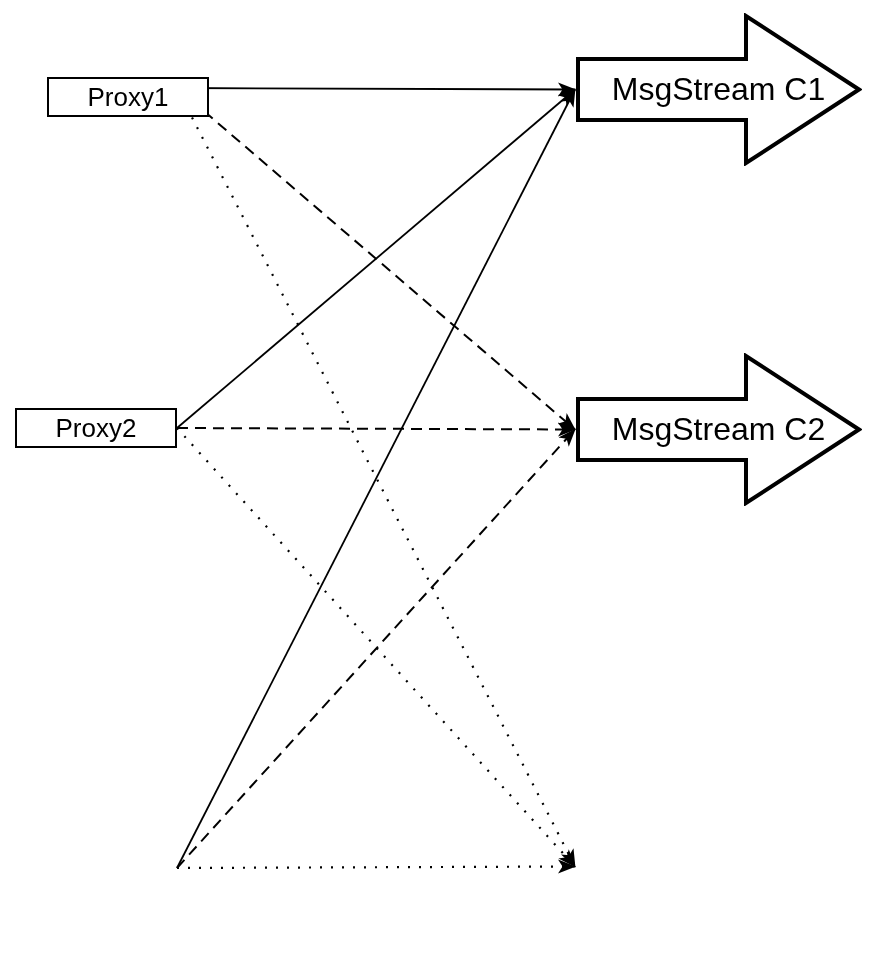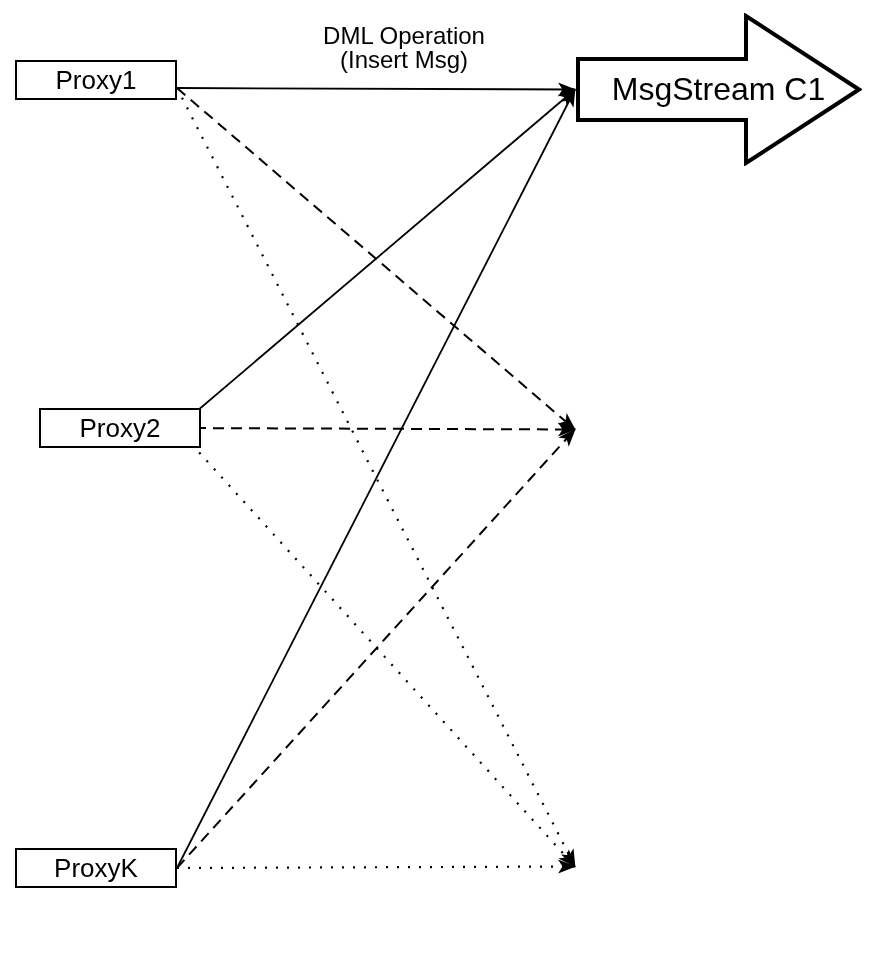--- a/index.html
+++ b/index.html
@@ -39,22 +39,22 @@
     width: 162px;
     height: 40px;
     box-sizing: border-box;
     border: 2px solid #000000;
     background: #ffffff;
     display: flex;
     align-items: center;
     justify-content: center;
     font-size: 26px;
   }
-  .proxy-1 { top: 60px; }
-  .proxy-2 { top: 408px; margin-left: 24px; }
+  .proxy-1 { top: 77px; margin-left: 32px; }
+  .proxy-2 { top: 408px; }
   .proxy-k { top: 848px; }
   .stream {
     position: absolute;
     left: 575px;
     width: 287px;
     height: 153px;
   }
   .stream-1 { top: 13px; }
   .stream-2 { top: 353px; }
   .stream-n { top: 790px; }
@@ -92,35 +92,34 @@
       <line x1="177" y1="88" x2="575" y2="429.5" stroke="#000000" stroke-width="2" stroke-dasharray="11,7" marker-end="url(#arrowhead)"></line>
       <line x1="177" y1="88" x2="575" y2="866.5" stroke="#000000" stroke-width="2.2" stroke-dasharray="2,9" marker-end="url(#arrowhead)"></line>
       <line x1="177" y1="428" x2="575" y2="89.5" stroke="#000000" stroke-width="1.8" marker-end="url(#arrowhead)"></line>
       <line x1="177" y1="428" x2="575" y2="429.5" stroke="#000000" stroke-width="2" stroke-dasharray="11,7" marker-end="url(#arrowhead)"></line>
       <line x1="177" y1="428" x2="575" y2="866.5" stroke="#000000" stroke-width="2.2" stroke-dasharray="2,9" marker-end="url(#arrowhead)"></line>
       <line x1="177" y1="868" x2="575" y2="89.5" stroke="#000000" stroke-width="1.8" marker-end="url(#arrowhead)"></line>
       <line x1="177" y1="868" x2="575" y2="429.5" stroke="#000000" stroke-width="2" stroke-dasharray="11,7" marker-end="url(#arrowhead)"></line>
       <line x1="177" y1="868" x2="575" y2="866.5" stroke="#000000" stroke-width="2.2" stroke-dasharray="2,9" marker-end="url(#arrowhead)"></line>
     </svg>
 
-  <div class="diagram-title">
-    <div>DML Operation</div>
-    <div>(Insert Msg)</div>
-  </div>
 
   <div class="proxy proxy-1">
     <span>Proxy1</span>
   </div>
   <div class="proxy proxy-2">
     <span>Proxy2</span>
-  </div>
-  <div class="proxy proxy-k">
-    <span>ProxyK</span>
   </div>
 
   <div class="stream stream-1">
     <svg width="287" height="153" viewBox="0 0 287 153" xmlns="http://www.w3.org/2000/svg">
       <polygon points="3,46 171,46 171,3 284,76.5 171,150 171,107 3,107" fill="#ffffff" stroke="#000000" stroke-width="4" stroke-linejoin="miter"></polygon>
     </svg>
     <span class="stream-label">MsgStream C1</span>
   </div>
+  <div class="stream stream-2">
+    <svg width="287" height="153" viewBox="0 0 287 153" xmlns="http://www.w3.org/2000/svg">
+      <polygon points="3,46 171,46 171,3 284,76.5 171,150 171,107 3,107" fill="#ffffff" stroke="#000000" stroke-width="4" stroke-linejoin="miter"></polygon>
+    </svg>
+    <span class="stream-label">MsgStream C2</span>
+  </div>
 
 </div>
 
 </body></html>

